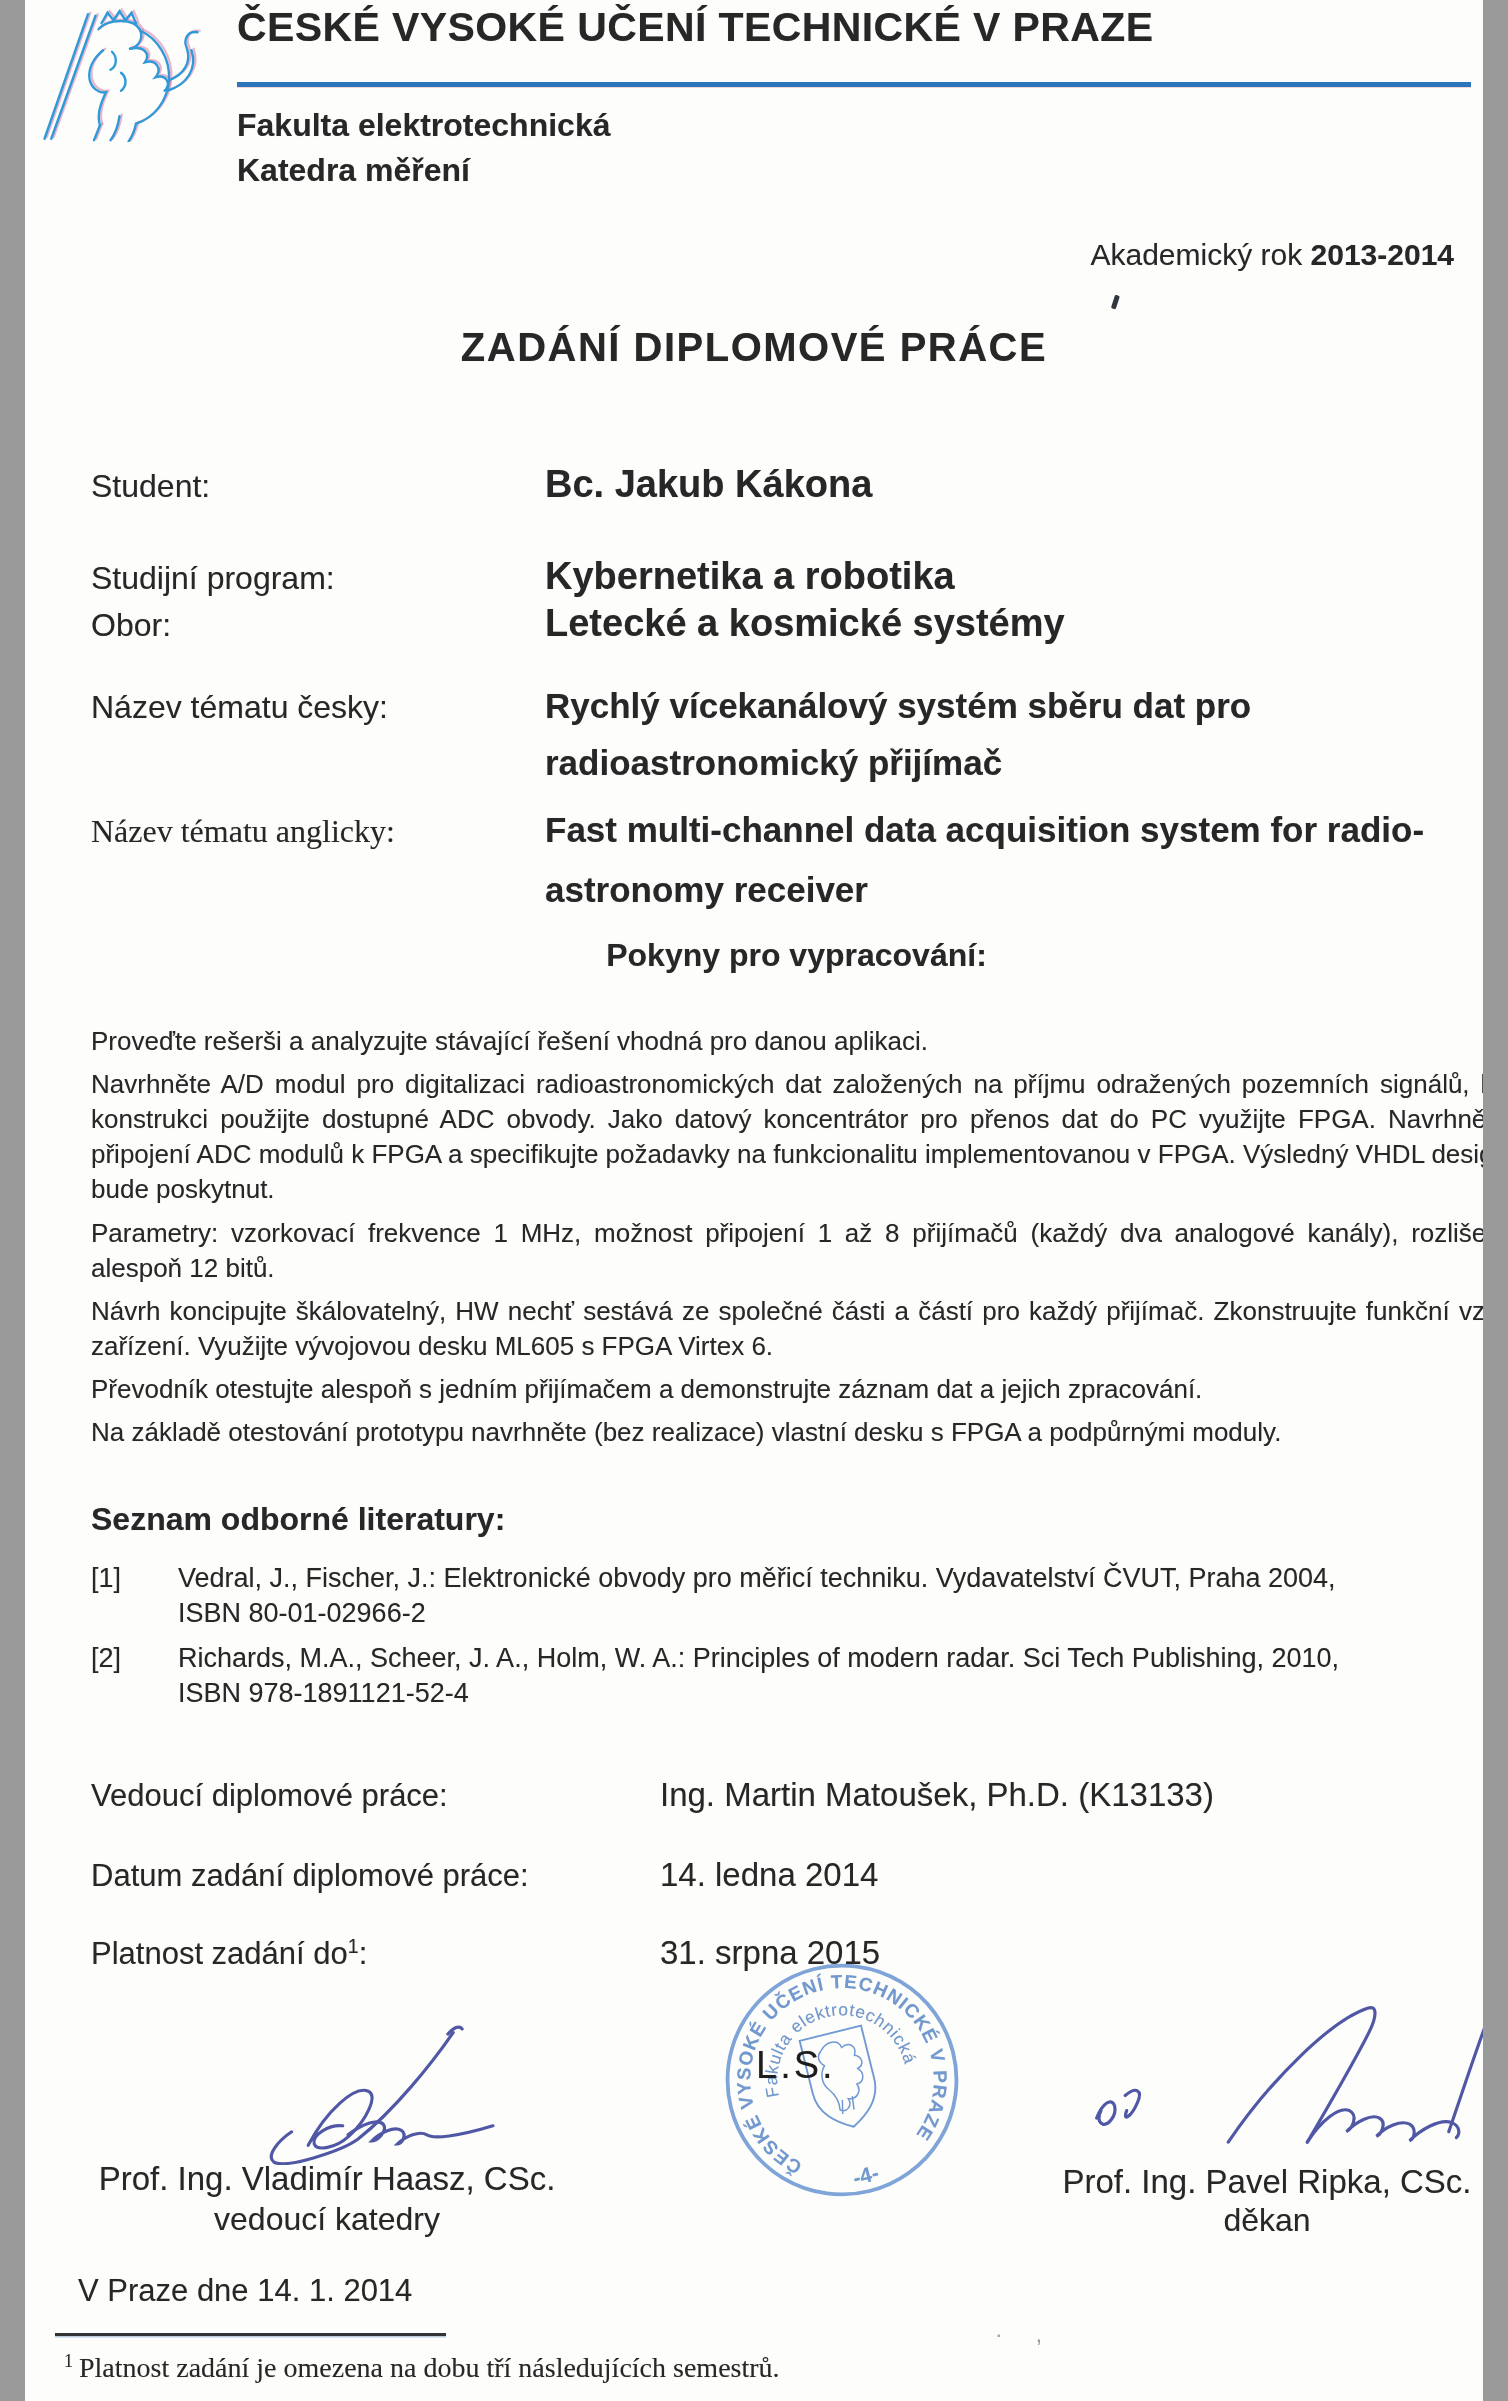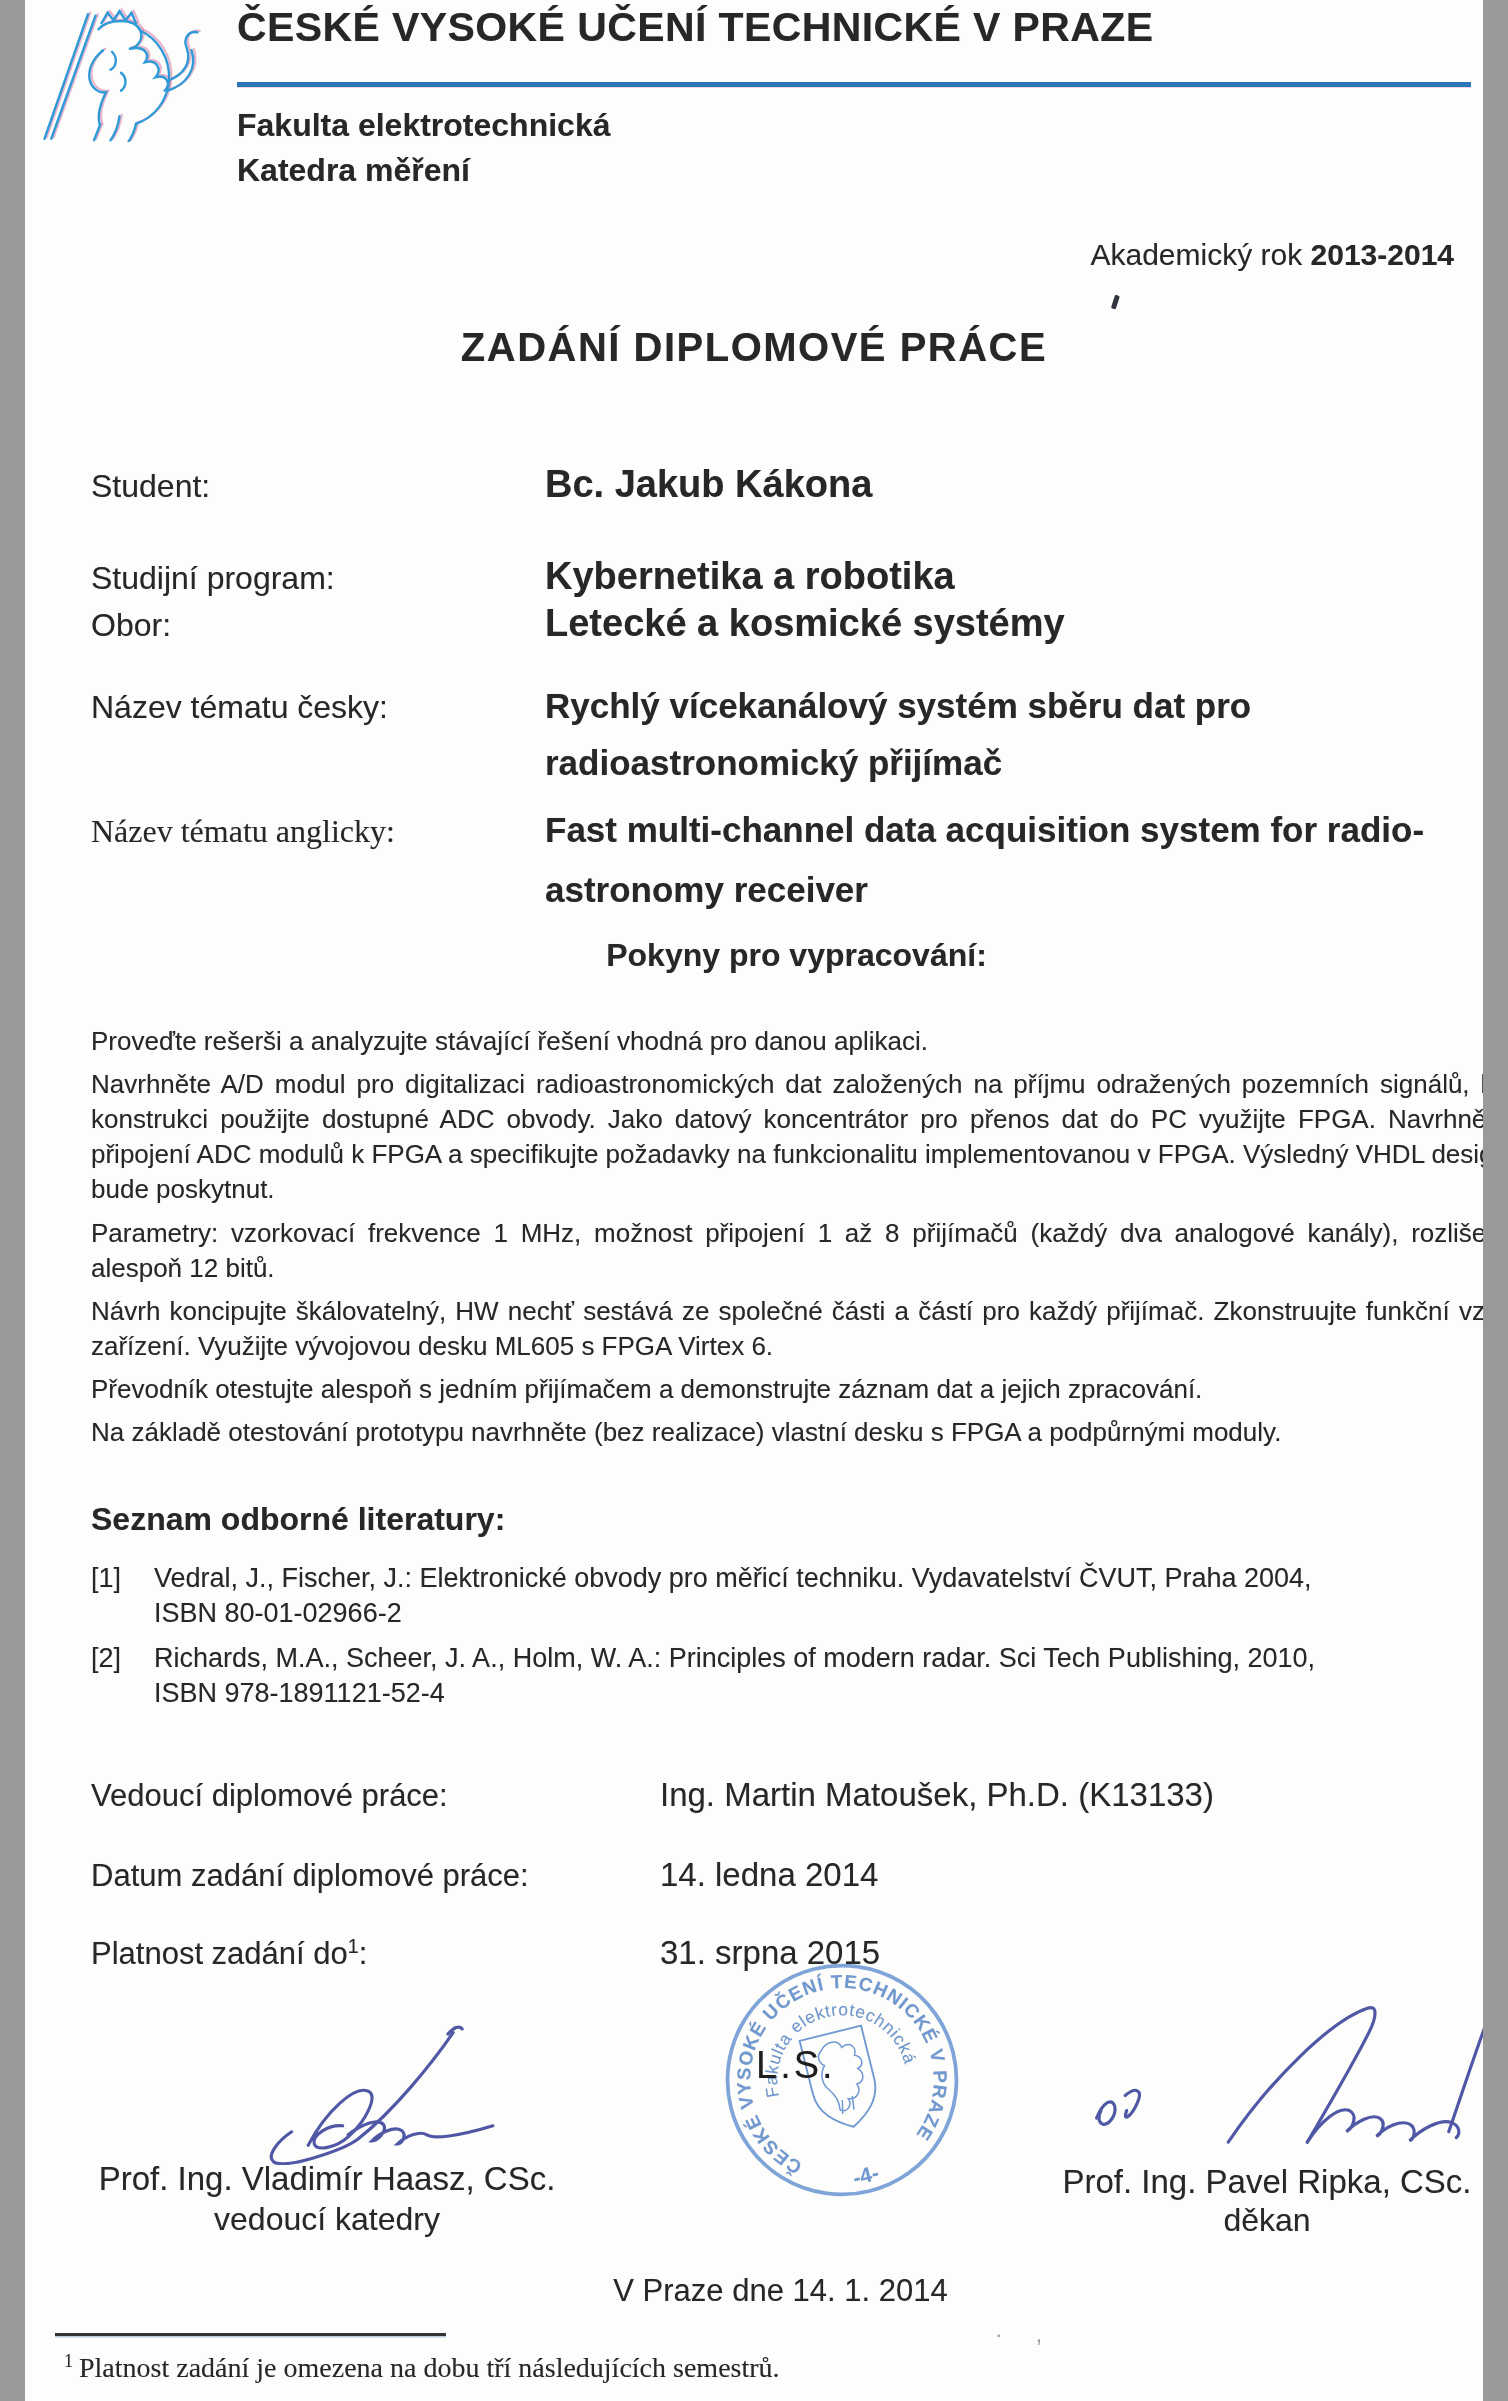--- a/index.html
+++ b/index.html
@@ -39,34 +39,34 @@
   .pokyny-head{position:absolute;top:937px;left:16px;width:100%;text-align:center;
                text-indent:53px;font-size:32px;font-weight:bold;}
   .instructions{position:absolute;top:1024px;left:66px;width:1417px;}
   .instructions p{margin:0 0 8.3px 0;font-size:26px;line-height:35px;text-align:justify;}
 
   
   .literature{position:absolute;top:1501px;left:66px;width:1316px;}
   .lit-head{font-size:32px;font-weight:bold;margin:0 0 22.6px 0;}
   .lit-item{display:flex;margin-bottom:10.5px;font-size:27px;line-height:35px;}
   .lit-marker{flex:none;width:63px;}
-  .lit-text span{display:block;}
+  .lit-text span{display:block;margin-left:24px;}
 
   
   .frow{position:absolute;left:66px;right:30px;display:flex;align-items:flex-end;}
   .frow .lbl{flex:none;width:569px;font-size:31px;}
   .frow .val{font-size:33px;}
   .frow sup{font-size:19.6px;}
 
   
   .stamp{position:absolute;left:689px;top:1952px;opacity:.88;}
   .ls{position:absolute;left:731px;top:2044px;font-size:38px;letter-spacing:3px;color:#1d1d1d;}
   .sig-name{position:absolute;width:466px;text-align:center;font-size:33px;}
   .sig-role{position:absolute;width:466px;text-align:center;font-size:32px;}
-  .place-date{position:absolute;top:2273px;left:0;width:100%;text-align:center;
+  .place-date{position:absolute;top:2273px;left:0;width:100%;
               text-indent:53px;font-size:31px;}
 
   
   .foot-rule{position:absolute;top:2333px;left:30px;width:391px;height:3px;
              background:#333336;box-shadow:0 1.5px 0 rgba(70,110,170,.35);}
   .footnote{position:absolute;top:2351px;left:39px;
             font-family:"Liberation Serif","DejaVu Serif",serif;font-size:28px;}
   .footnote sup{font-size:18px;margin-right:6px;}
 
   .artifact{position:absolute;background:#31353d;border-radius:1.5px;}

